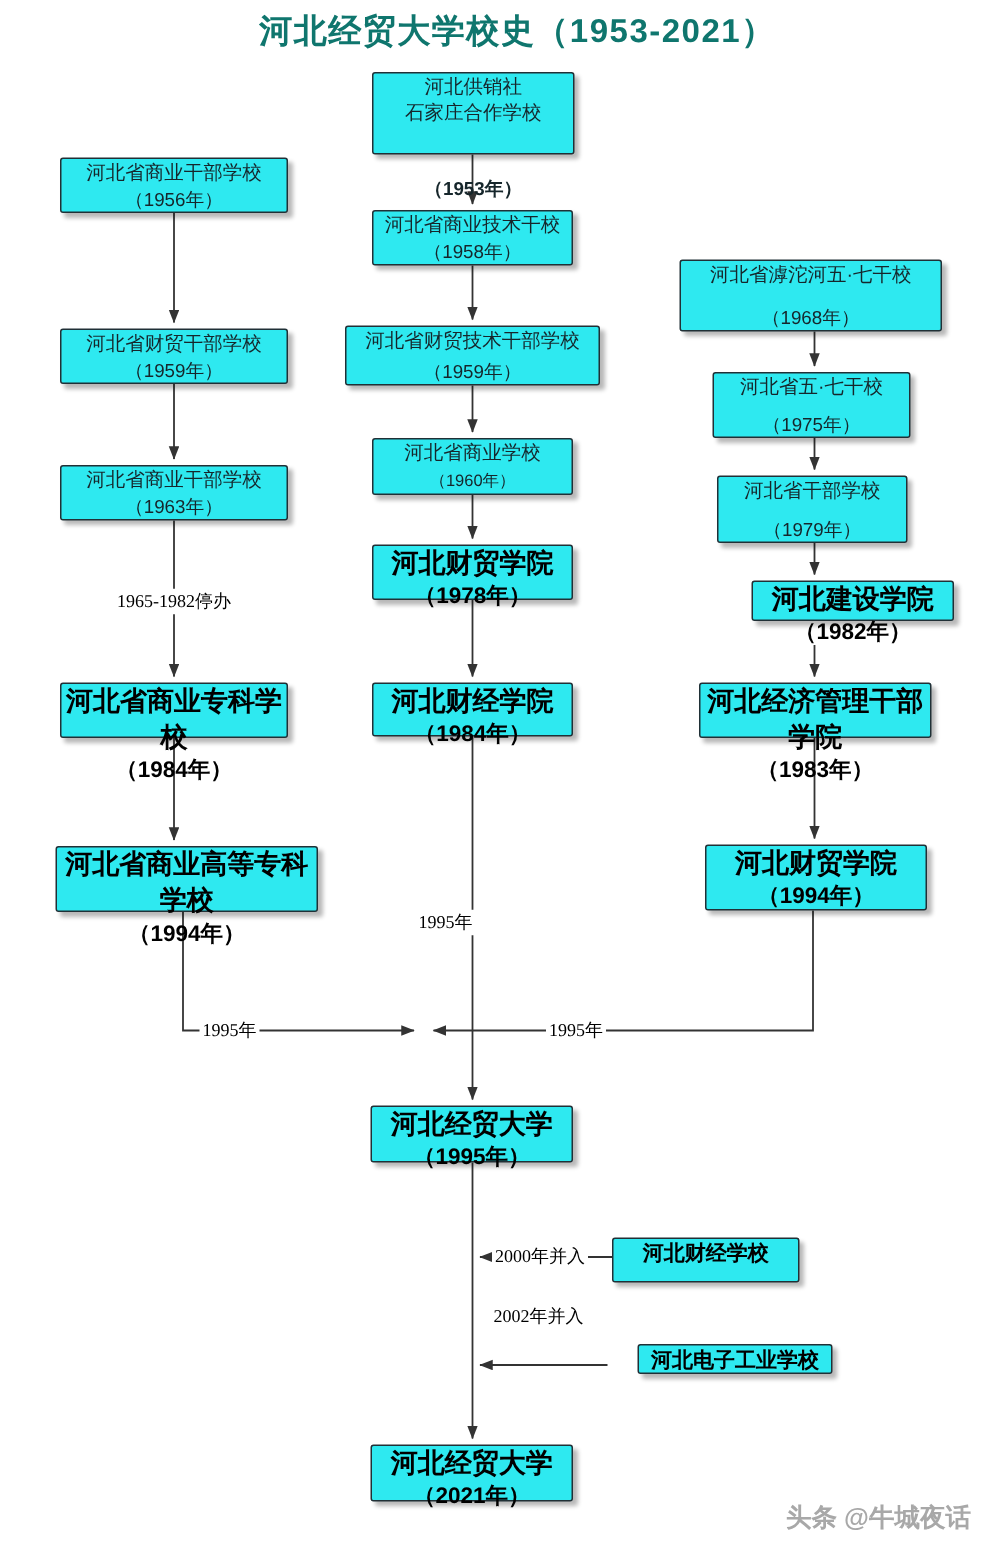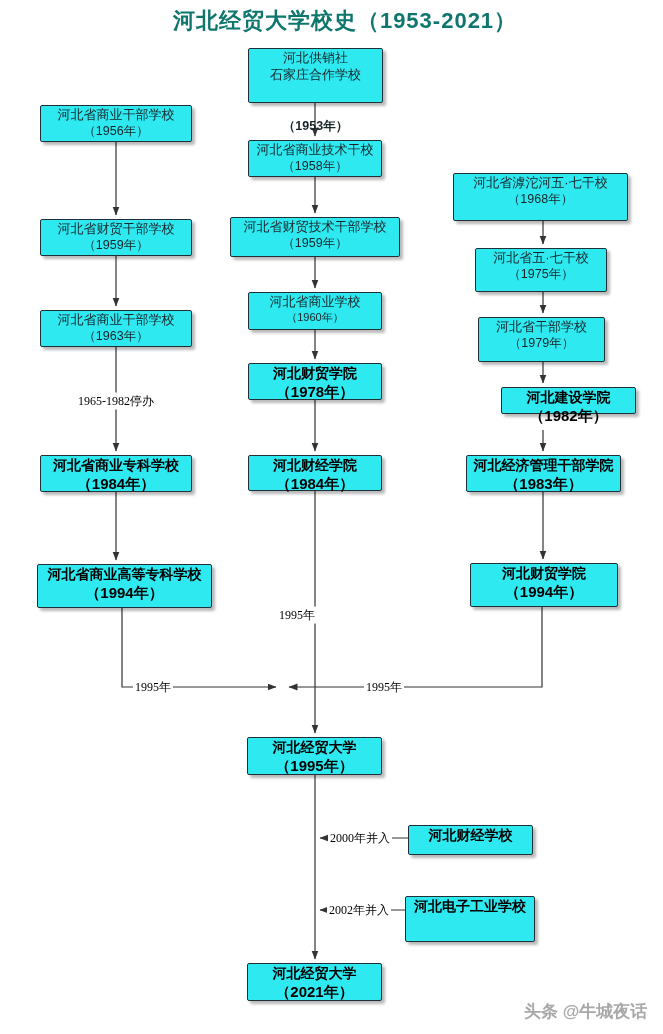--- a/index.html
+++ b/index.html
@@ -24,31 +24,31 @@
   }
   svg.connectors{position:absolute;left:0;top:0;}
   svg.connectors .c{stroke:var(--line);stroke-width:1.2;fill:none;}
   .node{
     position:absolute;
     background:var(--node-fill);
     border:1.3px solid var(--node-border);
     border-radius:2px;
     box-shadow:3px 3px 3px rgba(0,0,0,0.28);
     display:flex;flex-direction:column;
-    align-items:center;justify-content:flex-start;
+    align-items:center;justify-content:space-between;
     text-align:center;
     color:#16262b;line-height:1.32;
     box-sizing:border-box;
   }
   .node .nm{font-size:13px;}
   .node .yr{font-size:12.5px;}
   .node .yr.small{font-size:11px;}
   .node .yr.yb{font-weight:700;margin-top:35px;}
   .node.bold{font-weight:700;color:#000;}
-  .node.bold .nm{font-size:14px;}
+  .node.bold .nm{font-size:18px;}
   .node.bold .yr{font-size:15px;}
   .node.single .nm{font-size:14px;}
   .edge-label{
     position:absolute;
     transform:translate(-50%,-50%);
     background:#ffffff;
     padding:0 2px;
     font-family:"Liberation Serif",serif;
     font-size:12px;color:#000000;
     white-space:nowrap;
@@ -177,26 +177,26 @@
     <div class="yr">（1983年）</div>
   </div>
   <div class="node bold" style="left:470px;top:563px;width:148px;height:44px">
     <div class="nm">河北财贸学院</div>
     <div class="yr">（1994年）</div>
   </div>
 
   <div class="node bold single" style="left:408px;top:825px;width:125px;height:30px">
     <div class="nm">河北财经学校</div>
   </div>
-  <div class="node bold single" style="left:405px;top:896px;width:130px;height:46px">
+  <div class="node bold single" style="left:425px;top:896px;width:130px;height:20px">
     <div class="nm">河北电子工业学校</div>
   </div>
 
   <div class="edge-label" style="left:116px;top:401px">1965-1982停办</div>
   <div class="edge-label" style="left:297px;top:615px">1995年</div>
   <div class="edge-label" style="left:153px;top:687px">1995年</div>
   <div class="edge-label" style="left:384px;top:687px">1995年</div>
   <div class="edge-label" style="left:360px;top:838px">2000年并入</div>
-  <div class="edge-label" style="left:359px;top:910px">2002年并入</div>
+  <div class="edge-label" style="left:359px;top:878px">2002年并入</div>
 
   <div id="watermark">头条 @牛城夜话</div>
 
 </div>
 
 </body></html>

